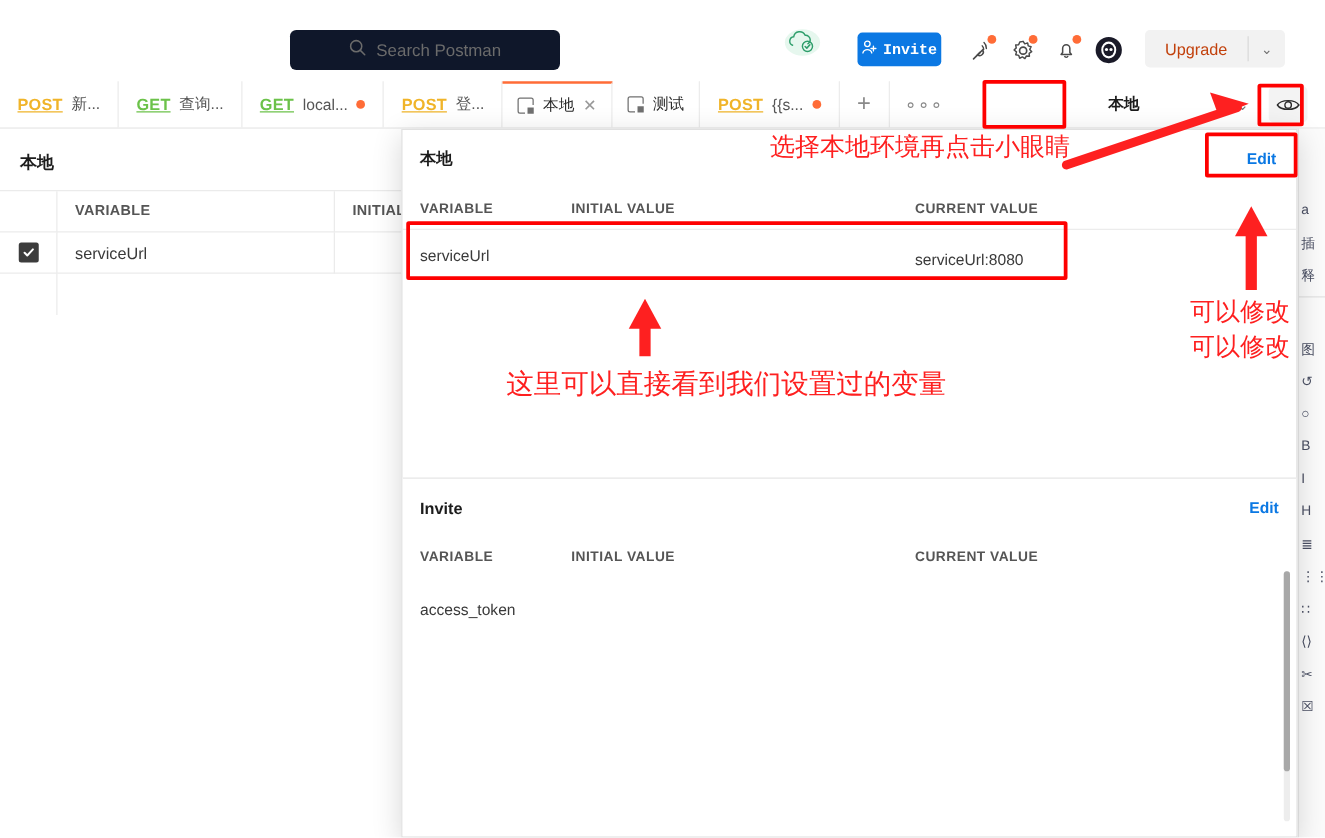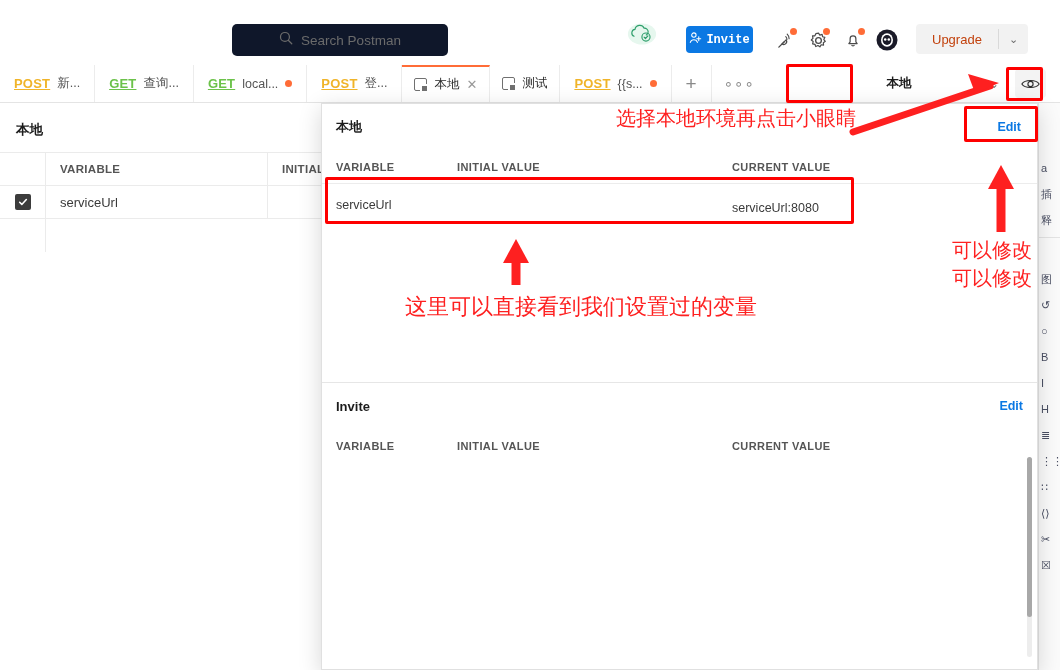--- a/index.html
+++ b/index.html
@@ -399,20 +399,21 @@
       <div class="pp-section-head">
         <span class="pp-name">Invite</span>
         <span class="pp-edit">Edit</span>
       </div>
       <div class="pp-thead" style="border-bottom:none;">
         <span class="col-var">VARIABLE</span>
         <span class="col-init">INITIAL VALUE</span>
         <span class="col-cur">CURRENT VALUE</span>
       </div>
       <div class="pp-row" style="padding-top:18px;">
+        <span class="col-var">access_token</span>
         <span class="col-init"></span>
       </div>
       <div class="pp-row" style="padding-top:10px;">
         <span class="col-init"></span>
       </div>
       <div class="globals-track"></div>
       <div class="globals-scroll"></div>
     </div>
   </div>
 

